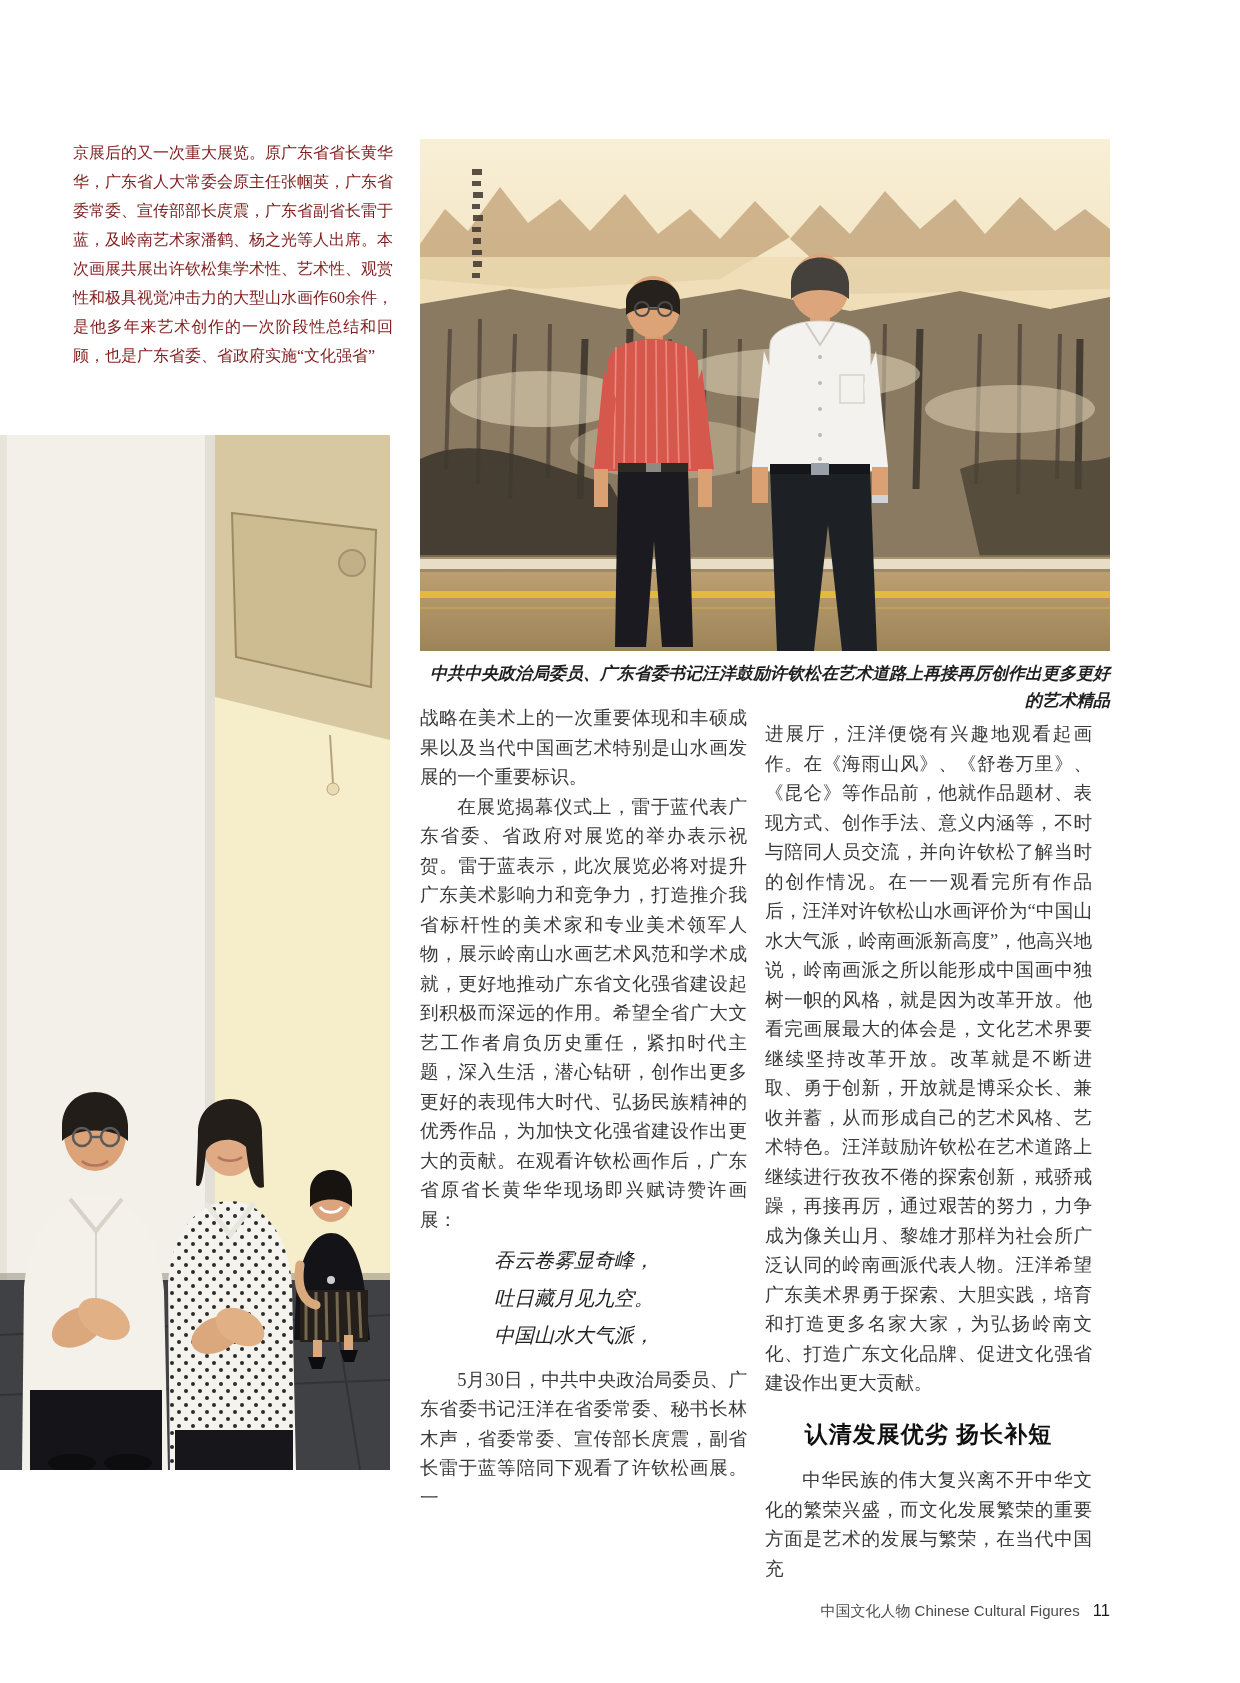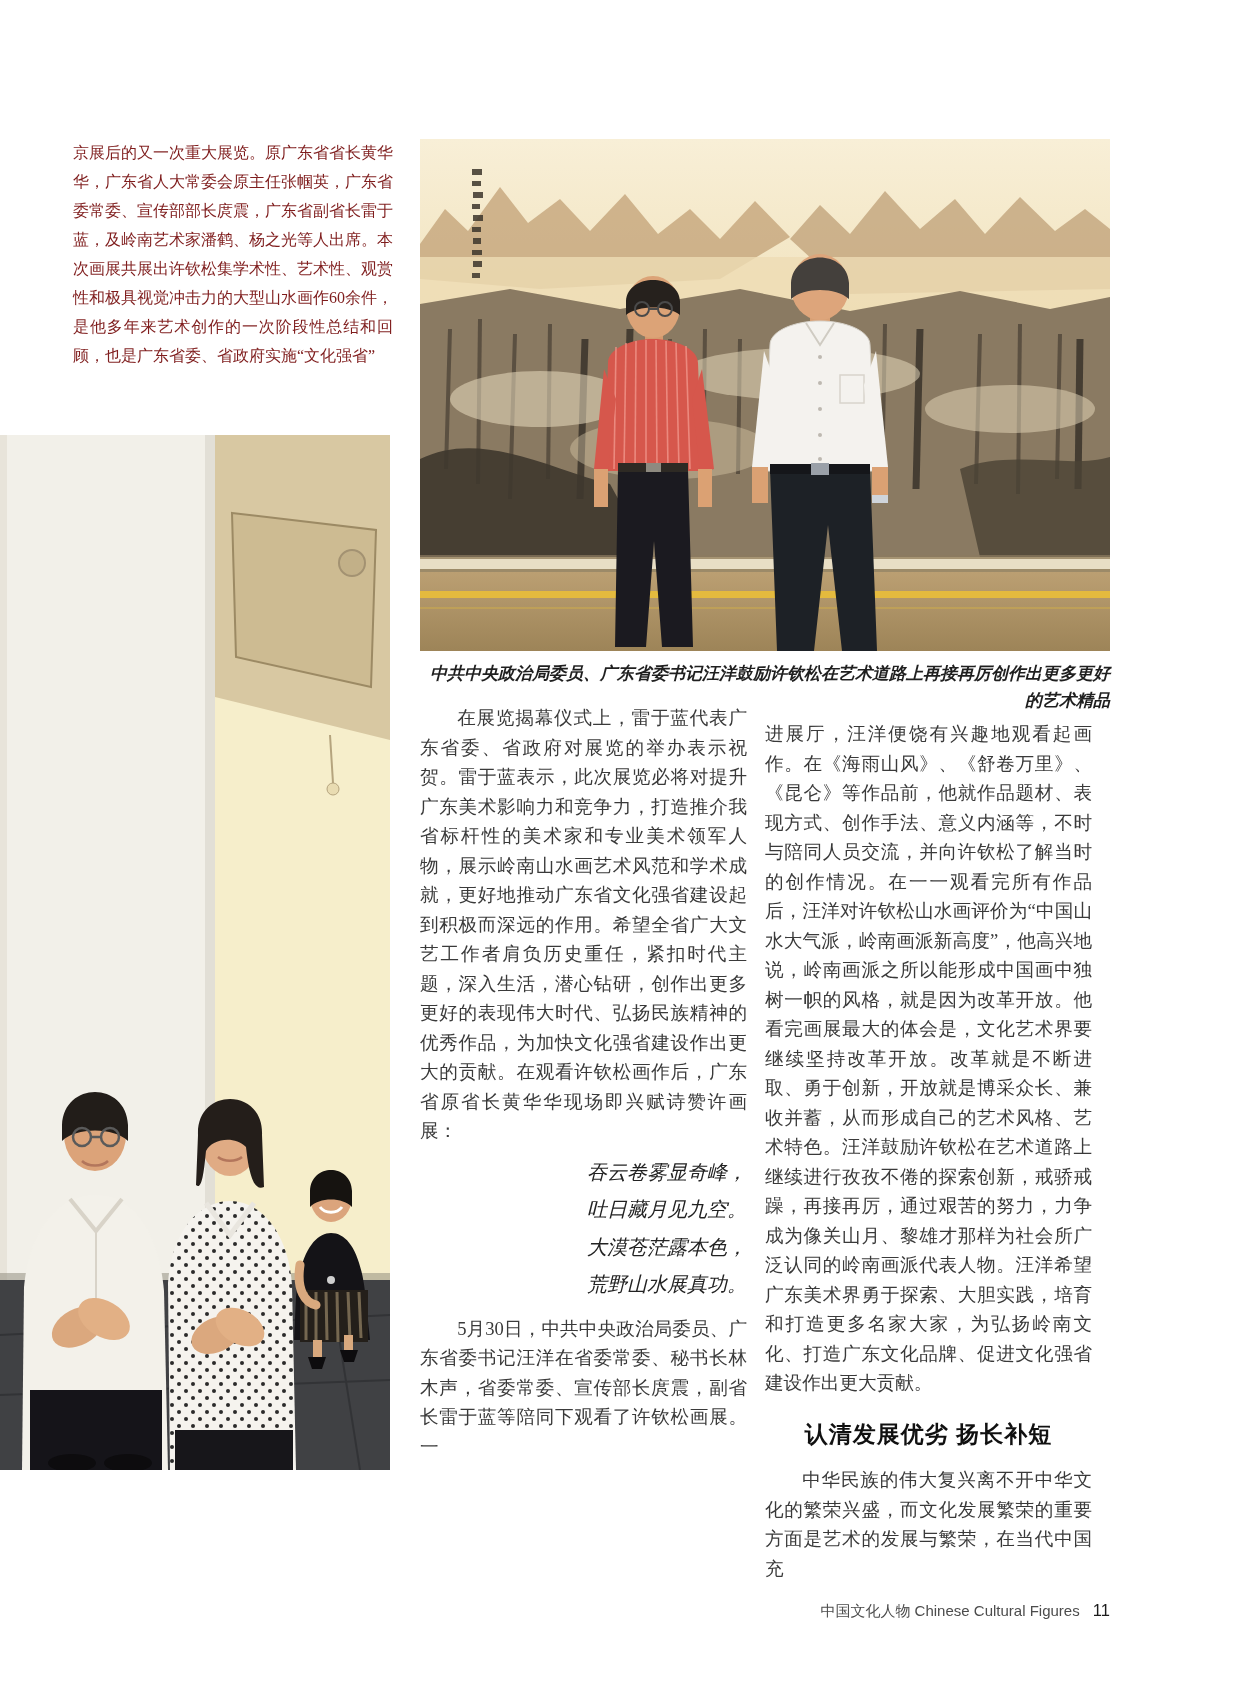--- a/index.html
+++ b/index.html
@@ -27,21 +27,21 @@
   .photo-side{left:0;top:435px;width:390px;height:1035px;overflow:hidden;background:#f6eecb;}
   .photo-side svg{display:block;}
   
   .col{width:327px;font-size:18.6px;line-height:29.5px;text-align:justify;color:#3a3a3a;}
   .col-a{left:420px;top:703px;}
   .col-b{left:765px;top:719px;}
   .col p{margin:0;}
   .col p.indent{text-indent:2em;}
   .poem{
     margin:8px 0 10px 74px;font-style:italic;font-size:20px;line-height:37.5px;
-    color:#222;text-align:right;font-weight:500;
+    color:#222;text-align:left;font-weight:500;
   }
   h2.section{
     font-family:"Liberation Sans","DejaVu Sans",sans-serif;
     font-size:23px;font-weight:bold;color:#101010;text-align:center;
     margin:22px 0 16px 0;letter-spacing:1px;white-space:nowrap;
   }
   
   .footer{
     right:130px;top:1601px;
     font-family:"Liberation Sans","DejaVu Sans",sans-serif;
@@ -263,26 +263,26 @@
             <path d="M91,702 L101,702"></path>
         </g>
         <path d="M82,726 C88,732 102,732 108,726" fill="none" stroke="#b3765c" stroke-width="2.5"></path>
         <ellipse cx="78" cy="892" rx="28" ry="18" transform="rotate(-28 78 892)" fill="#dba87e"></ellipse>
         <ellipse cx="104" cy="884" rx="28" ry="18" transform="rotate(30 104 884)" fill="#e2b085"></ellipse>
       </g>
     </svg>
   </div>
 
   <div class="abs col col-a">
+    <p>战略在美术上的一次重要体现和丰硕成果以及当代中国画艺术特别是山水画发展的一个重要标识。</p>
     <p class="indent">在展览揭幕仪式上，雷于蓝代表广东省委、省政府对展览的举办表示祝贺。雷于蓝表示，此次展览必将对提升广东美术影响力和竞争力，打造推介我省标杆性的美术家和专业美术领军人物，展示岭南山水画艺术风范和学术成就，更好地推动广东省文化强省建设起到积极而深远的作用。希望全省广大文艺工作者肩负历史重任，紧扣时代主题，深入生活，潜心钻研，创作出更多更好的表现伟大时代、弘扬民族精神的优秀作品，为加快文化强省建设作出更大的贡献。在观看许钦松画作后，广东省原省长黄华华现场即兴赋诗赞许画展：</p>
     <div class="poem">
       <div>吞云卷雾显奇峰，</div>
       <div>吐日藏月见九空。</div>
-      <div>大漠苍茫露本色，</div>
-      <div>荒野山水展真功。</div>
+      <div>中国山水大气派，</div>
     </div>
     <p class="indent">5月30日，中共中央政治局委员、广东省委书记汪洋在省委常委、秘书长林木声，省委常委、宣传部长庹震，副省长雷于蓝等陪同下观看了许钦松画展。一</p>
   </div>
 
   <div class="abs col col-b">
     <p>进展厅，汪洋便饶有兴趣地观看起画作。在《海雨山风》、《舒卷万里》、《昆仑》等作品前，他就作品题材、表现方式、创作手法、意义内涵等，不时与陪同人员交流，并向许钦松了解当时的创作情况。在一一观看完所有作品后，汪洋对许钦松山水画评价为“中国山水大气派，岭南画派新高度”，他高兴地说，岭南画派之所以能形成中国画中独树一帜的风格，就是因为改革开放。他看完画展最大的体会是，文化艺术界要继续坚持改革开放。改革就是不断进取、勇于创新，开放就是博采众长、兼收并蓄，从而形成自己的艺术风格、艺术特色。汪洋鼓励许钦松在艺术道路上继续进行孜孜不倦的探索创新，戒骄戒躁，再接再厉，通过艰苦的努力，力争成为像关山月、黎雄才那样为社会所广泛认同的岭南画派代表人物。汪洋希望广东美术界勇于探索、大胆实践，培育和打造更多名家大家，为弘扬岭南文化、打造广东文化品牌、促进文化强省建设作出更大贡献。</p>
     <h2 class="section">认清发展优劣  扬长补短</h2>
     <p class="indent">中华民族的伟大复兴离不开中华文化的繁荣兴盛，而文化发展繁荣的重要方面是艺术的发展与繁荣，在当代中国充</p>
   </div>
 

